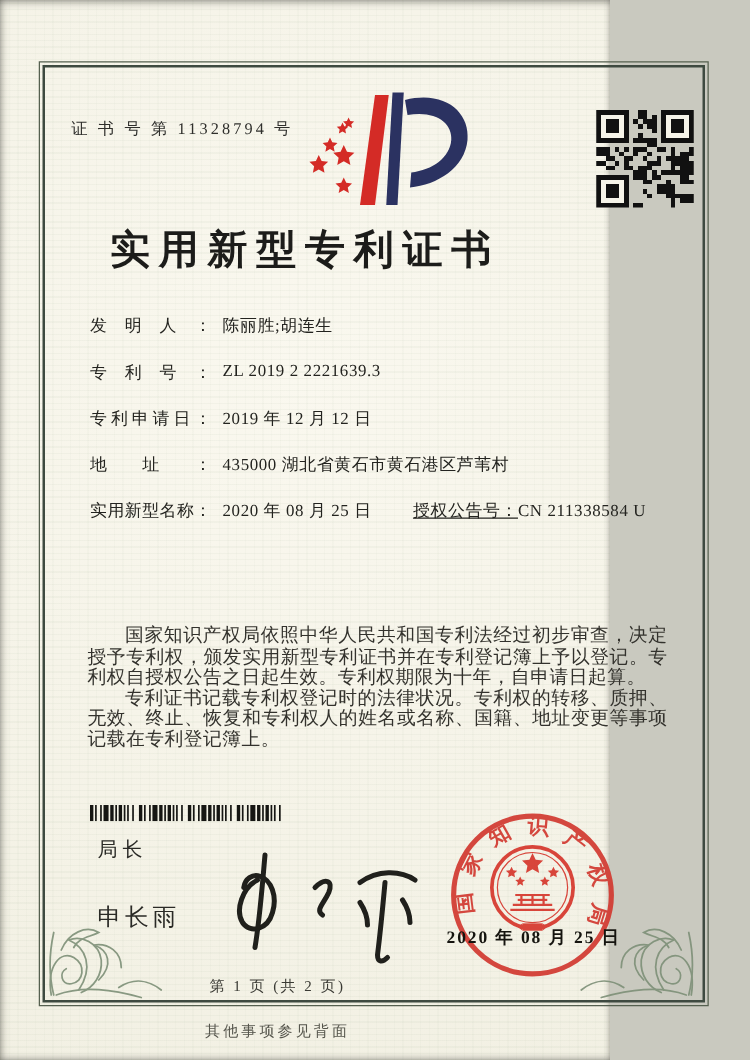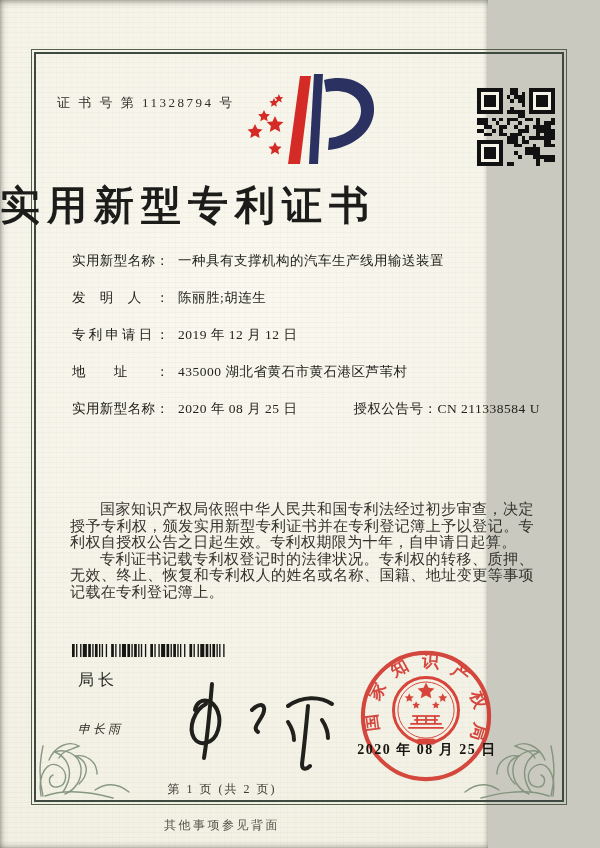--- a/index.html
+++ b/index.html
@@ -30,39 +30,39 @@
     border:2px solid #3e4a40;
   }
   .cert-no{
     position:absolute;left:57px;top:94px;
     font-size:13px;color:#2f2f2c;letter-spacing:2.5px;
   }
   .logo{position:absolute;left:228px;top:68px;}
   .qr{position:absolute;left:477px;top:88px;}
   .title{
     position:absolute;left:0;top:178px;width:100%;
-    text-align:left;font-size:40px;font-weight:bold;
+    text-align:center;font-size:32px;font-weight:bold;
     letter-spacing:7px;color:#1c1c1a;margin:0;
   }
   .fields{position:absolute;left:72px;top:252px;width:466px;font-size:13.5px;color:#23231f;}
   .frow{height:24px;margin-bottom:13px;white-space:nowrap;}
   .flabel{
     display:inline-block;width:97px;margin-right:9px;
     text-align:justify;text-align-last:justify;vertical-align:top;
   }
   .fvalue{letter-spacing:0.5px;}
-  .authno-label{margin-left:56px;}
+  .authno-label{margin-left:33px;text-decoration:underline;}
   .paras{
     position:absolute;left:70px;top:501px;width:464px;
     font-size:15px;line-height:16.6px;color:#33322d;text-align:justify;
   }
   .paras p{margin:0;text-indent:2em;letter-spacing:0.4px;}
   .barcode{position:absolute;left:72px;top:644px;}
   .sig-title{position:absolute;left:78px;top:670px;font-size:16px;letter-spacing:4px;color:#2a2a26;}
-  .sig-name{position:absolute;left:78px;top:721px;font-size:12px;letter-spacing:3px;color:#2a2a26;font-style:italic;}
+  .sig-name{position:absolute;left:78px;top:721px;font-size:19px;letter-spacing:3px;color:#2a2a26;}
   .signature{position:absolute;left:168px;top:676px;}
   .seal{position:absolute;left:357px;top:647px;}
   .seal-date{
     position:absolute;left:352px;top:741px;width:150px;text-align:center;
     font-size:14px;letter-spacing:1.5px;color:#15140f;font-weight:bold;
   }
   .page-footer{
     position:absolute;left:0;top:781px;width:100%;text-align:center;
     font-size:12px;letter-spacing:2px;color:#3a3a34;transform:translateX(-22px);
   }
@@ -257,24 +257,24 @@
       <rect x="16" y="2" width="3" height="3" fill="#111"></rect>
       <rect x="0" y="14" width="7" height="7" fill="#111"></rect>
       <rect x="1" y="15" width="5" height="5" fill="#f6f4e9"></rect>
       <rect x="2" y="16" width="3" height="3" fill="#111"></rect>
     </svg>
 
   <h1 class="title">实用新型专利证书</h1>
 
   <div class="fields">
     <div class="frow">
-      <span class="flabel">实用新型名称：</span><span class="fvalue">一种具有支撑机构的汽车生产线用输送装置</span>
-    </div>
-    <div class="frow">
       <span class="flabel">发明人：</span><span class="fvalue">陈丽胜;胡连生</span>
+    </div>
+    <div class="frow">
+      <span class="flabel">专利号：</span><span class="fvalue">ZL 2019 2 2221639.3</span>
     </div>
     <div class="frow">
       <span class="flabel">专利申请日：</span><span class="fvalue">2019 年 12 月 12 日</span>
     </div>
     <div class="frow">
       <span class="flabel">地址：</span><span class="fvalue">435000 湖北省黄石市黄石港区芦苇村</span>
     </div>
     <div class="frow">
       <span class="flabel">实用新型名称：</span><span class="fvalue">2020 年 08 月 25 日</span><span class="fvalue authno-label">授权公告号：</span><span class="fvalue">CN 211338584 U</span>
     </div>

